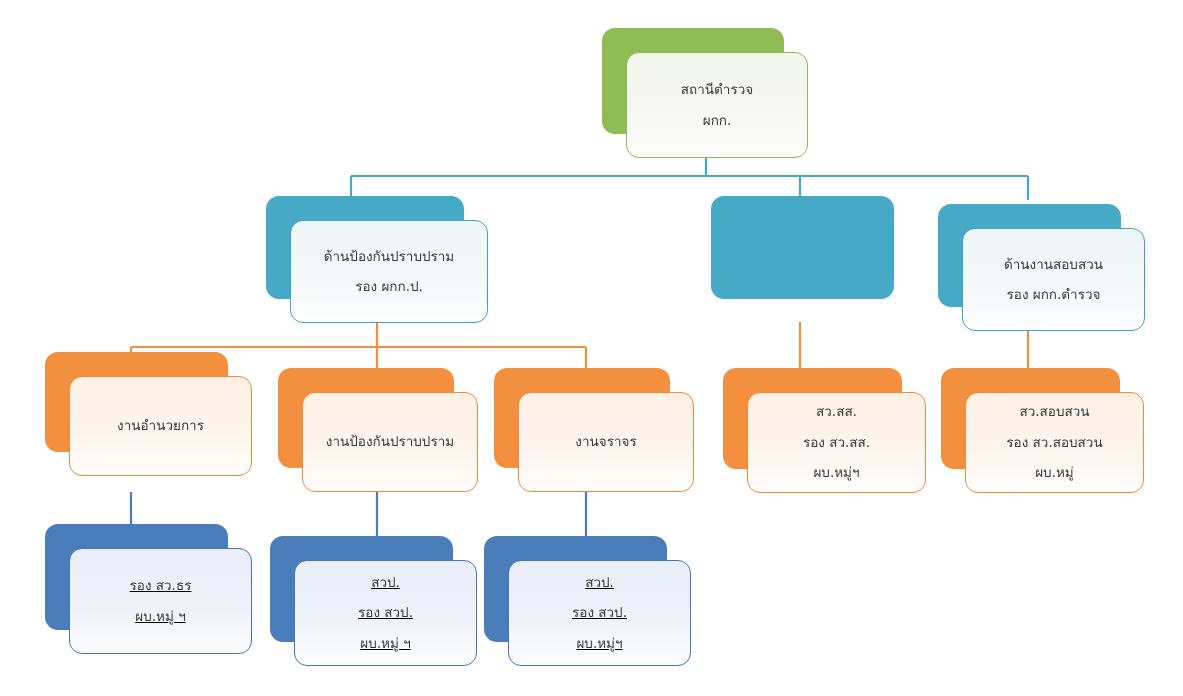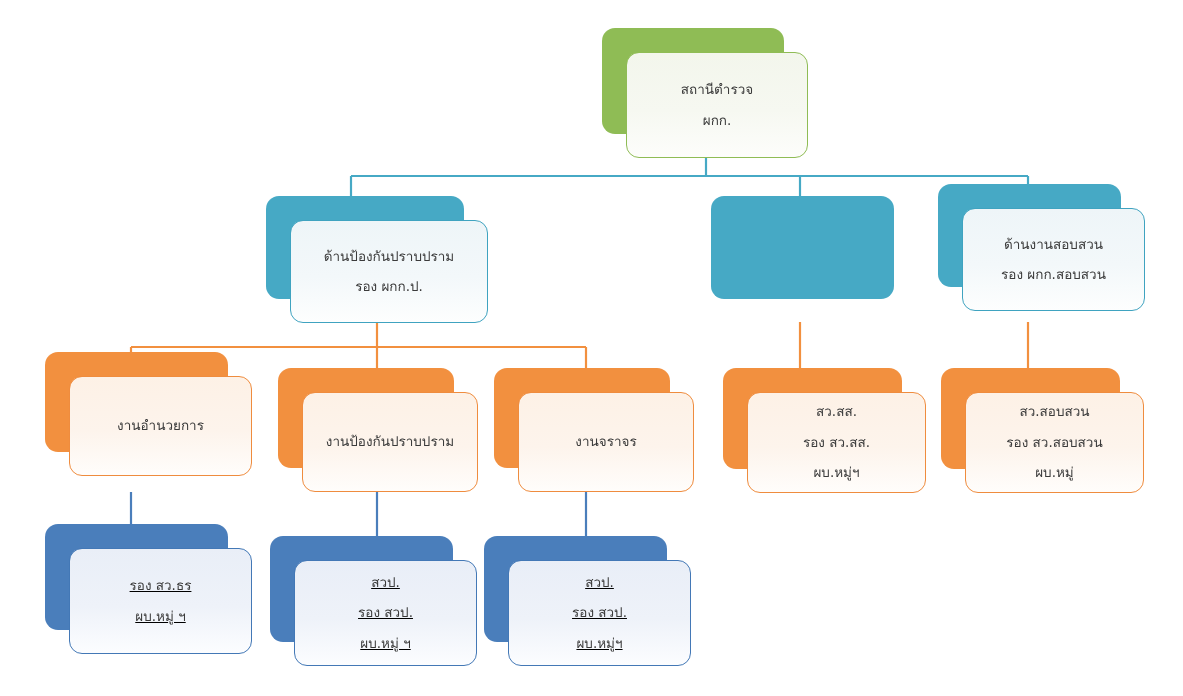--- a/index.html
+++ b/index.html
@@ -154,26 +154,26 @@
         <span class="label-line">ด้านป้องกันปราบปราม</span>
         <span class="label-line">รอง ผกก.ป.</span>
       </div>
     </div>
   </div>
 
   <div class="node theme-teal" style="left:711px; top:196px; width:207px; height:127px;">
     <div class="back-plate" style="width:183px; height:103px;"></div>
   </div>
 
-  <div class="node theme-teal" style="left:938px; top:184px; width:229px; height:127px;">
+  <div class="node theme-teal" style="left:938px; top:204px; width:229px; height:127px;">
     <div class="back-plate" style="width:183px; height:103px;"></div>
     <div class="front-plate" style="left:24px; top:24px; width:183px; height:103px;">
       <div class="label-stack">
         <span class="label-line">ด้านงานสอบสวน</span>
-        <span class="label-line">รอง ผกก.สอบสวน</span>
+        <span class="label-line">รอง ผกก.ตำรวจ</span>
       </div>
     </div>
   </div>
 
   <div class="node theme-orange" style="left:45px; top:352px; width:207px; height:106px;">
     <div class="back-plate" style="width:183px; height:100px;"></div>
     <div class="front-plate" style="left:24px; top:24px; width:183px; height:100px;">
       <div class="label-stack">
         <span class="label-line">งานอำนวยการ</span>
       </div>

